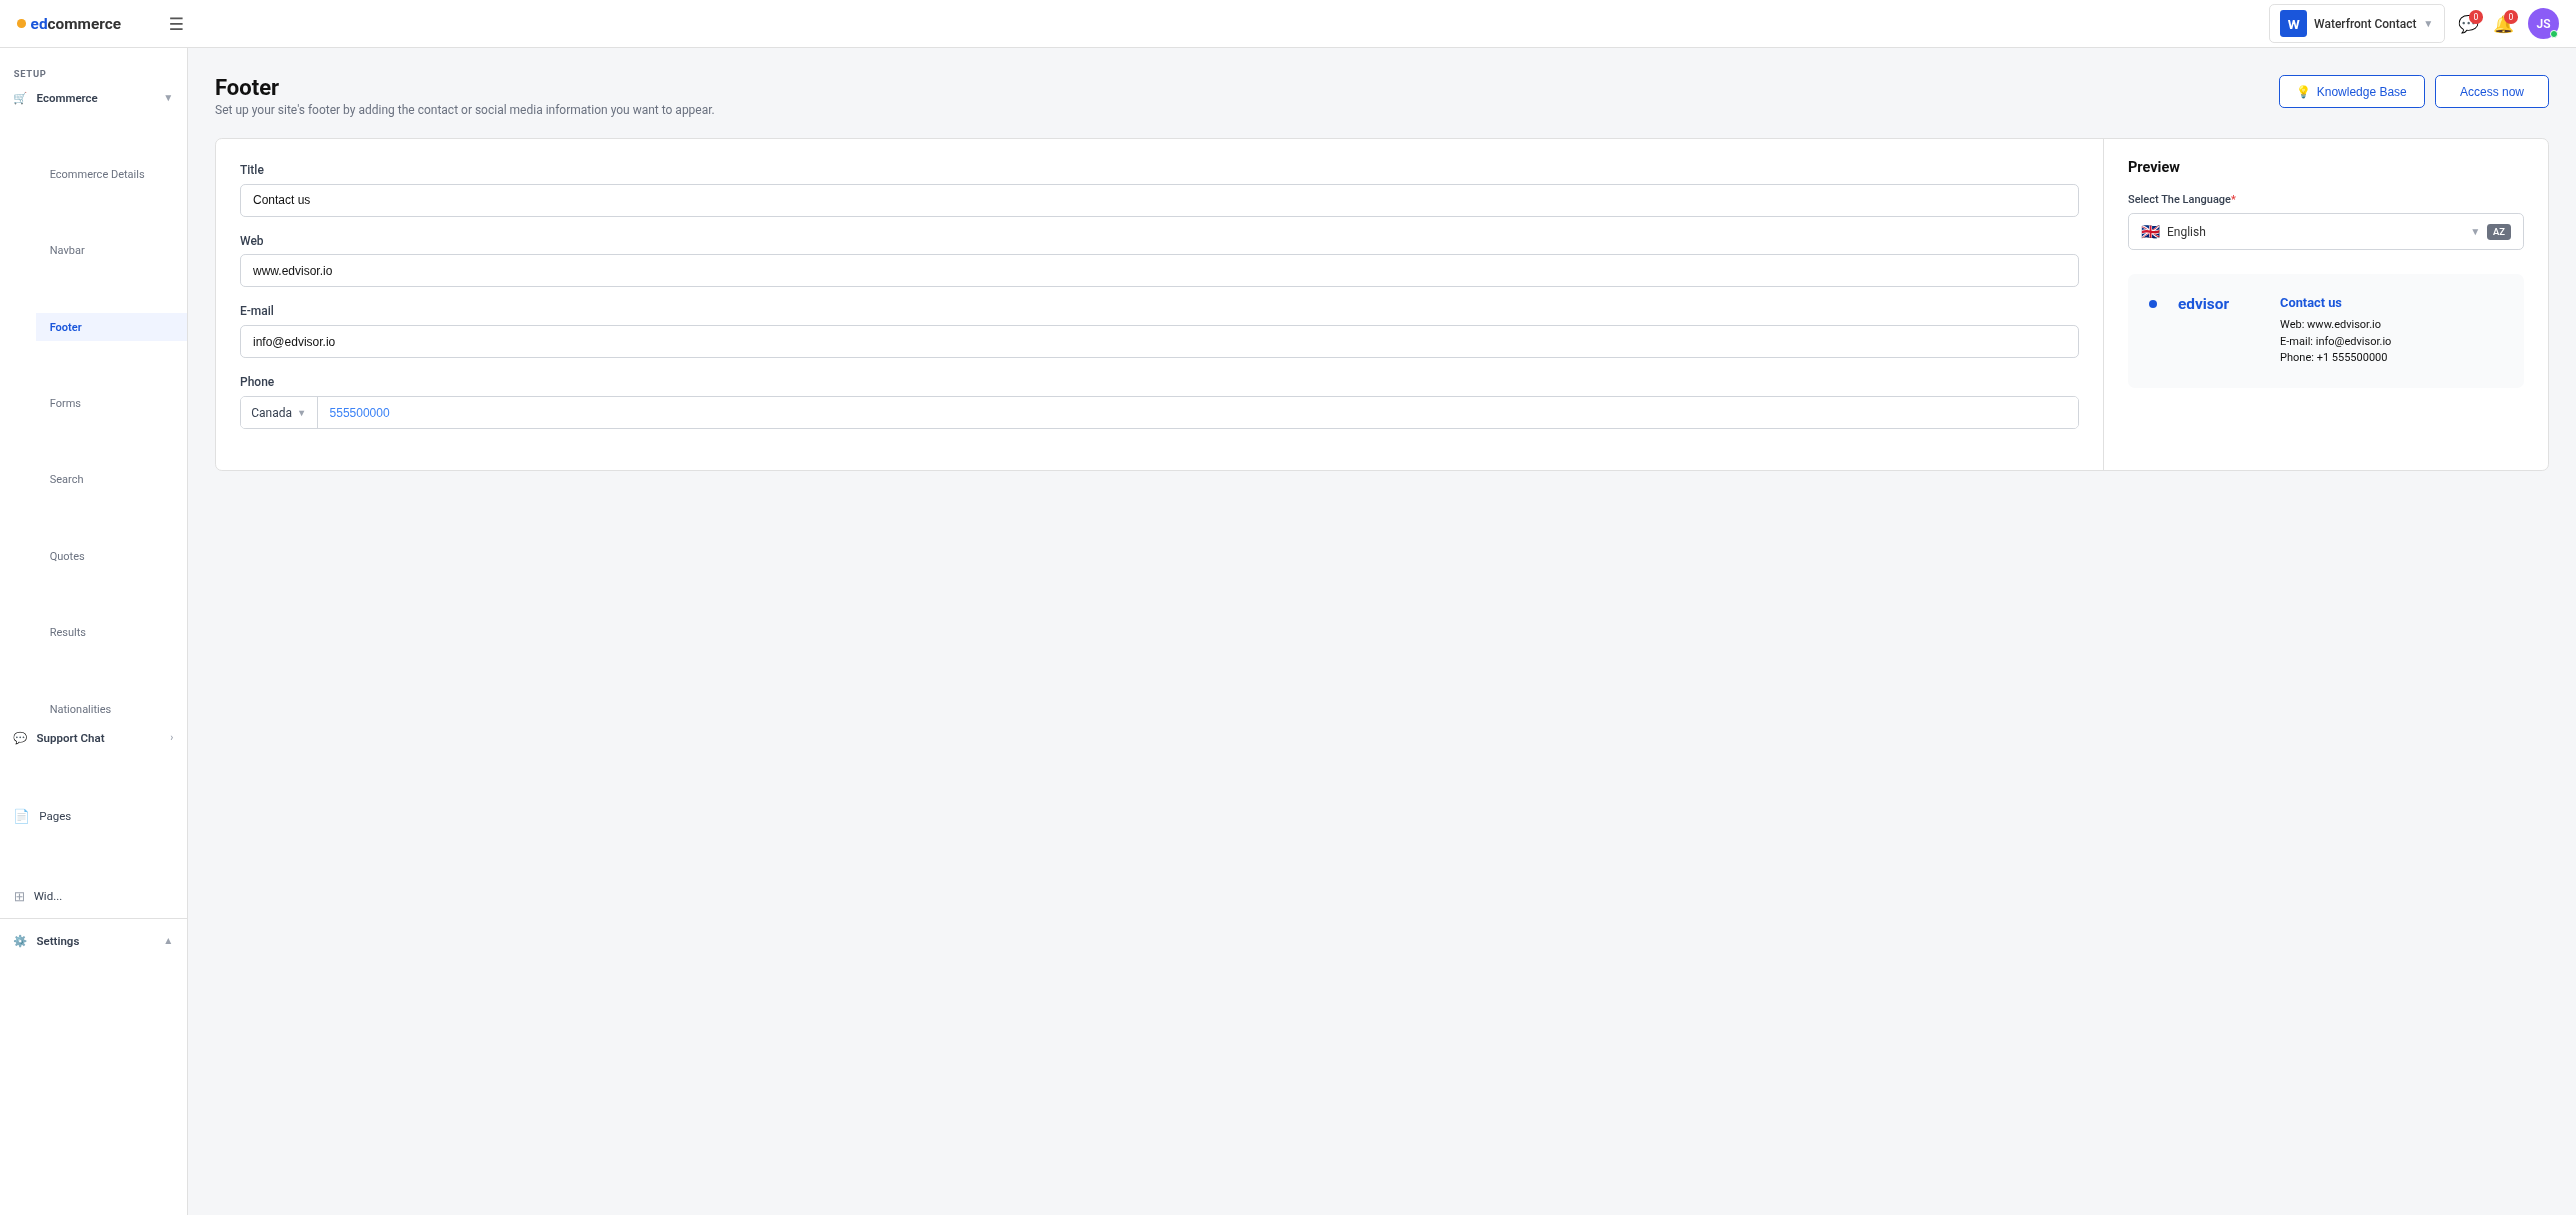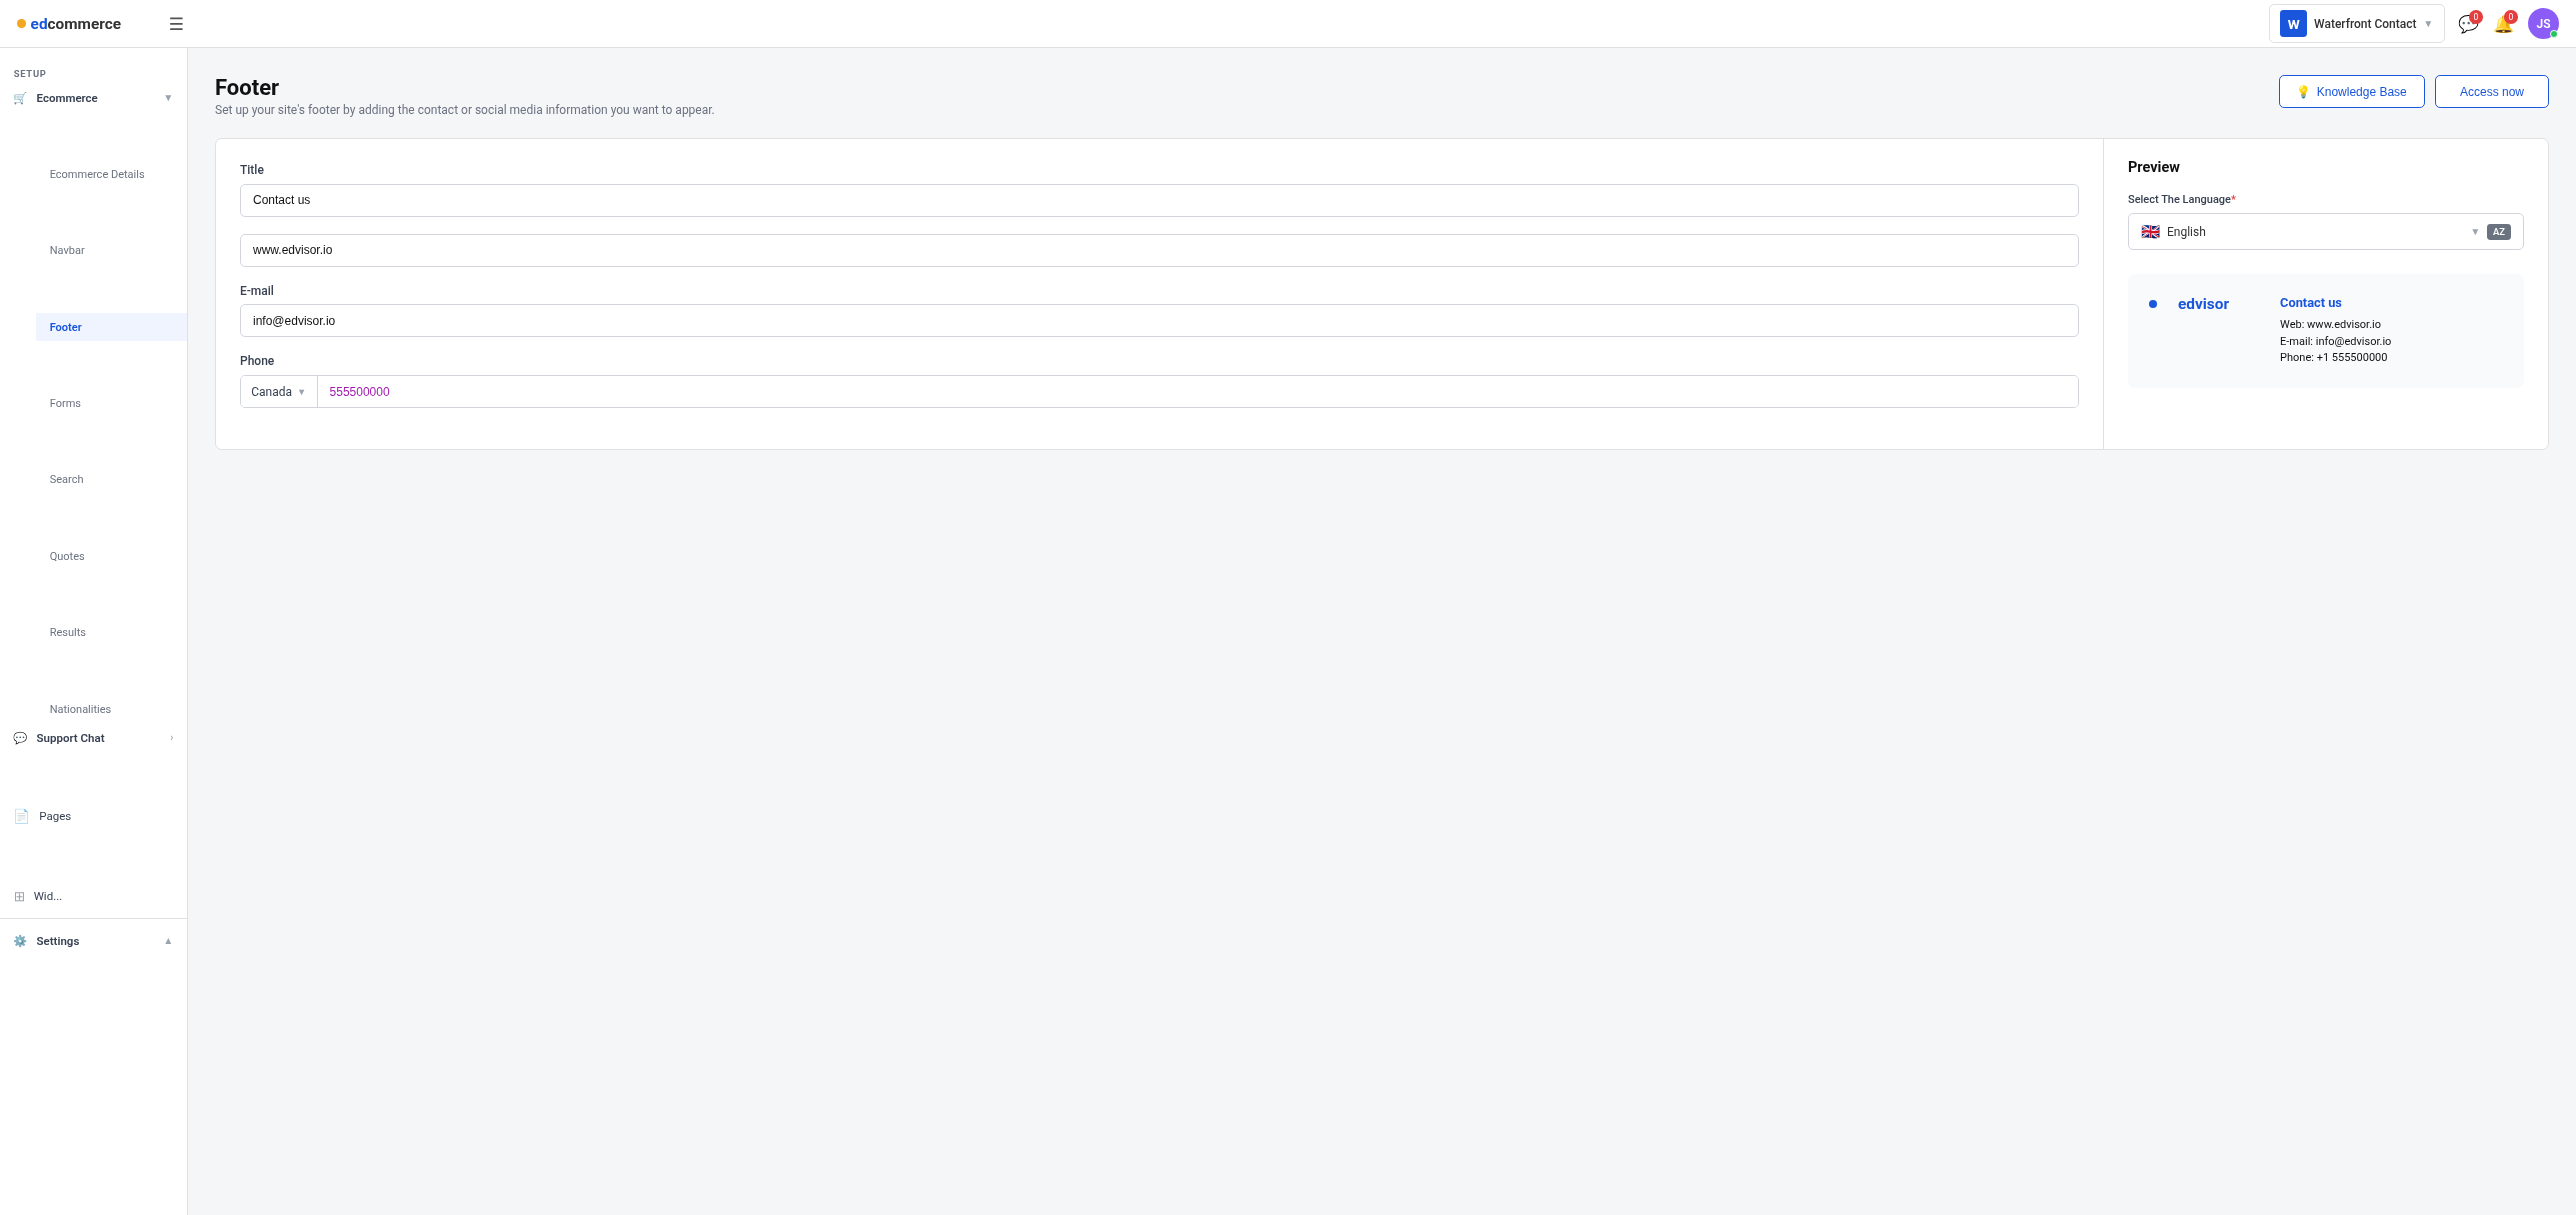--- a/index.html
+++ b/index.html
@@ -63,21 +63,21 @@
     .content-body { display: flex; gap: 0; }
     .form-section { flex: 1; padding: 24px 24px 24px 24px; border-right: 0.9px solid #e0e0e0; }
     .preview-section { width: 444px; padding: 20.5px 24px; }
 
     
     .field-group { margin-bottom: 17px; }
     .field-label { font-size: 12px; font-weight: 500; color: #374151; margin-bottom: 6.8px; }
     .field-input { width: 100%; padding: 8.5px 12px; border: 0.9px solid #d1d5db; border-radius: 5.1px; font-size: 12px; color: #111; background: #fff; outline: none; }
     .phone-row { display: flex; gap: 0; border: 0.9px solid #d1d5db; border-radius: 5.1px; overflow: hidden; background: #fff; }
     .phone-country { display: flex; align-items: center; gap: 5.1px; padding: 8.5px 10.2px; border-right: 0.9px solid #d1d5db; cursor: pointer; font-size: 12px; color: #374151; white-space: nowrap; background: #fff; }
-    .phone-number { flex: 1; padding: 8.5px 12px; border: none; font-size: 12px; color: #a21caf; outline: none; background: #fff; }
+    .phone-number { flex: 1; padding: 8.5px 12px; border: none; font-size: 12px; color: #3b82f6; outline: none; background: #fff; }
 
     
     .preview-title { font-size: 14.5px; font-weight: 700; color: #111; margin-bottom: 3.4px; }
     .preview-lang-label { font-size: 11px; color: #374151; margin-bottom: 6.8px; font-weight: 500; }
     .preview-lang-select { display: flex; align-items: center; gap: 6.8px; border: 0.9px solid #d1d5db; border-radius: 5.1px; padding: 8.5px 12px; background: #fff; cursor: pointer; justify-content: space-between; margin-bottom: 24px; }
     .preview-lang-left { display: flex; align-items: center; gap: 6.8px; font-size: 12px; }
     .flag { font-size: 15.4px; }
     .lang-actions { display: flex; align-items: center; gap: 6.8px; }
     .translate-btn { background: #6b7280; color: #fff; border-radius: 3.4px; padding: 2.6px 6px; font-size: 9.4px; font-weight: 600; cursor: pointer; }
 
@@ -217,20 +217,21 @@
       <div class="content-body">
 
         <div class="form-section">
 
           <div class="field-group">
             <div class="field-label">Title</div>
             <input class="field-input" type="text" value="Contact us" style="">
           </div>
 
           <div class="field-group">
+            <div class="field-label">Web</div>
             <input class="field-input" type="text" value="www.edvisor.io" style="">
           </div>
 
           <div class="field-group">
             <div class="field-label">E-mail</div>
             <input class="field-input" type="email" value="info@edvisor.io" style="">
           </div>
 
           <div class="field-group">
             <div class="field-label">Phone</div>

